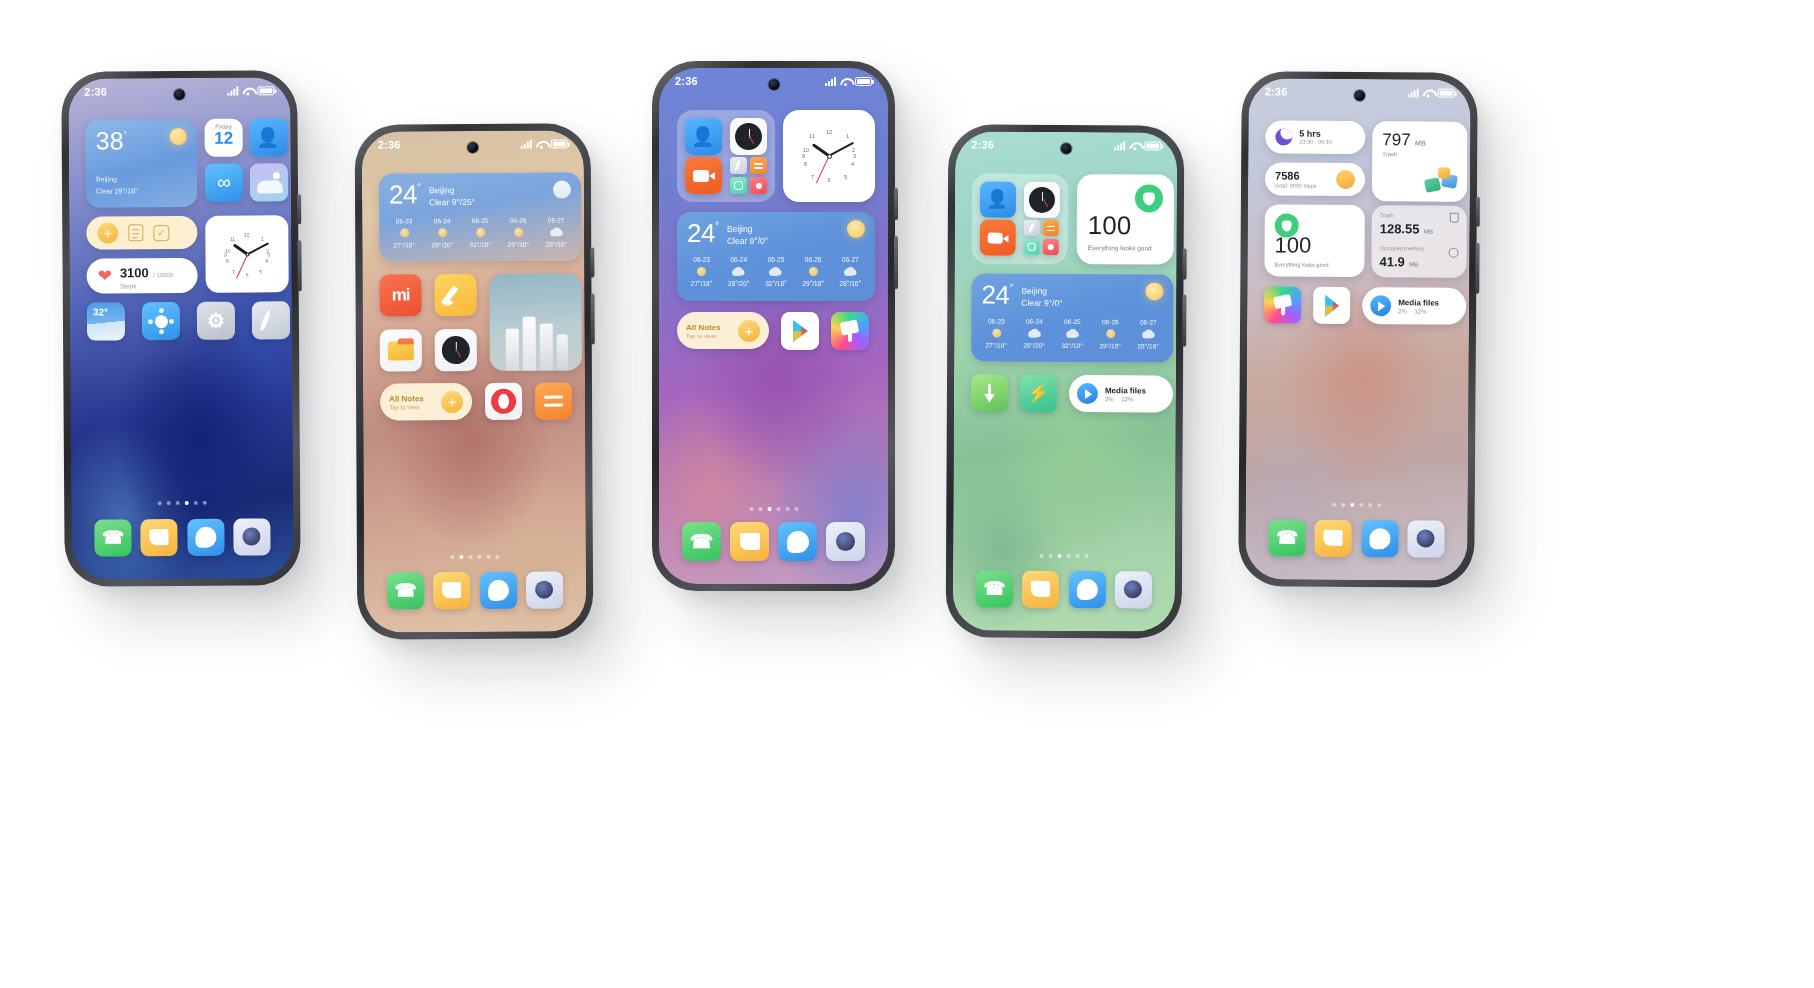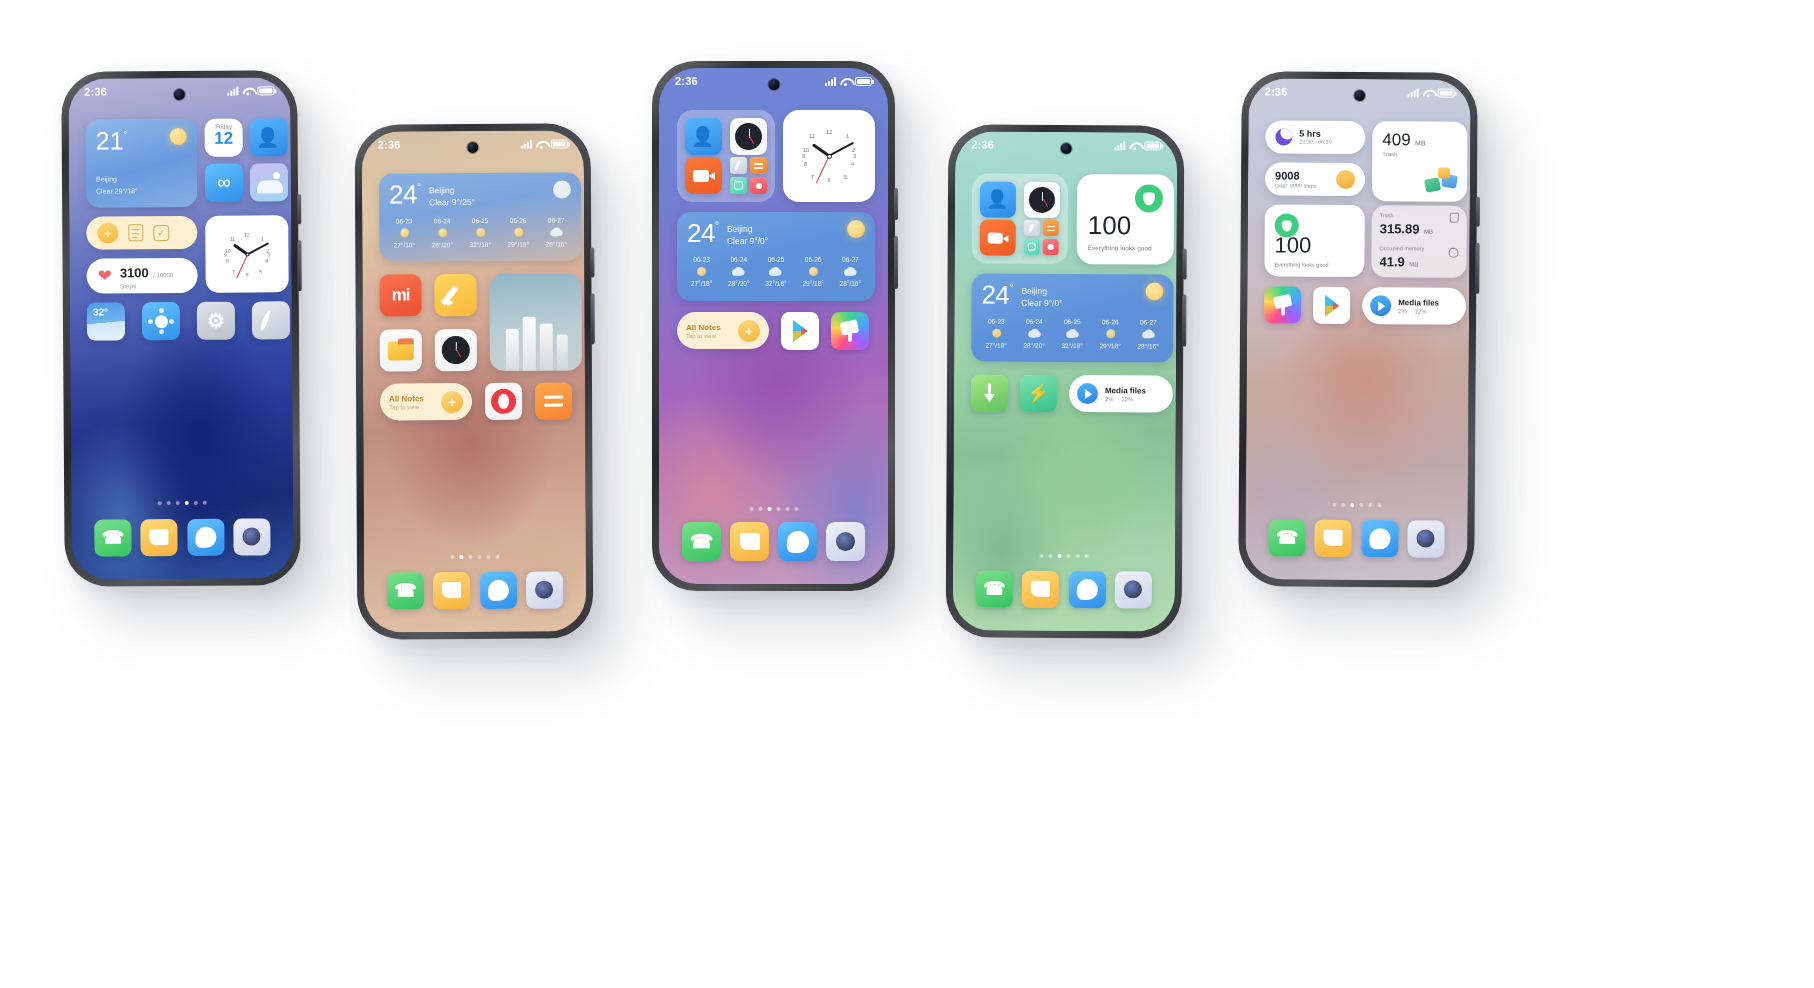--- a/index.html
+++ b/index.html
@@ -181,21 +181,21 @@
           <span class="batt">
               <i></i>
             </span>
         </span>
       </div>
 
       <div class="home">
 
         <div class="wgt wsoft" style="left:17px; top:41px; width:111px; height:88px; background:linear-gradient(165deg,#8fb9e8 0%,#6a9ade 55%,#82aee2 100%); color:#fff;">
           <div style="display:flex;align-items:flex-start;padding:9px 10px 0;">
-            <div style="font-size:25px;font-weight:300;line-height:1;">21</div>
+            <div style="font-size:25px;font-weight:300;line-height:1;">38</div>
             <div style="font-size:9px;font-weight:300;margin-top:1px;">°</div>
             <div style="margin-left:auto;width:17px;height:17px;border-radius:50%;background:radial-gradient(circle at 36% 32%,#ffeaa6,#f6ca63);box-shadow:0 0 9px rgba(250,205,110,.55);"></div>
           </div>
           <div style="position:absolute;left:10px;bottom:10px;font-size:7px;line-height:1.7;opacity:.88;">
             <div>Beijing</div>
             <div>Clear  29°/18°</div>
           </div>
         </div>
 
         <div class="wgt white wsoft" style="left:136px; top:41px; width:38px; height:38px; border-radius:11px;">
@@ -765,52 +765,52 @@
             <i style="position:absolute;left:5px;top:-3px;width:14px;height:14px;border-radius:50%;background:#fff;display:block;"></i>
           </span>
           <span>
             <div style="font-size:9px;font-weight:700;color:#20242a;line-height:1.1;">5 hrs</div>
             <div style="font-size:5.5px;color:#8b9098;">23:30 - 06:30</div>
           </span>
         </div>
 
         <div class="wgt white wsoft" style="left:124px;top:42px;width:95px;height:80px;border-radius:14px;">
           <div style="position:absolute;left:10px;top:9px;">
-            <span style="font-size:17px;font-weight:400;color:#20242a;">409</span>
+            <span style="font-size:17px;font-weight:400;color:#20242a;">797</span>
             <span style="font-size:7px;color:#6d737b;">MB</span>
             <div style="font-size:6px;color:#8b9098;margin-top:1px;">Trash</div>
           </div>
           <div style="position:absolute;right:8px;bottom:8px;width:34px;height:26px;">
             <span style="position:absolute;left:0;bottom:2px;width:15px;height:13px;background:linear-gradient(160deg,#5fd0a0,#35ab7d);border-radius:3px;transform:rotate(-12deg);display:block;"></span>
             <span style="position:absolute;right:2px;bottom:6px;width:15px;height:13px;background:linear-gradient(160deg,#7fc4f2,#3f95e0);border-radius:3px;transform:rotate(10deg);display:block;"></span>
             <span style="position:absolute;right:9px;top:0;width:12px;height:11px;background:linear-gradient(160deg,#ffd36a,#f2a93a);border-radius:3px;display:block;"></span>
           </div>
         </div>
 
         <div class="pill" style="position:absolute;left:17px;top:84px;width:100px;height:33px;display:flex;align-items:center;padding:0 10px;">
           <span style="flex:1">
-            <div style="font-size:11px;font-weight:700;color:#20242a;line-height:1.1;">9008</div>
+            <div style="font-size:11px;font-weight:700;color:#20242a;line-height:1.1;">7586</div>
             <div style="font-size:5.5px;color:#8b9098;">Goal: 9000 steps</div>
           </span>
           <span style="width:19px;height:19px;border-radius:50%;background:linear-gradient(160deg,#ffd56a,#f0a93c);display:block;"></span>
         </div>
 
         <div class="wgt white wsoft" style="left:17px;top:126px;width:100px;height:72px;border-radius:14px;">
           <div style="position:absolute;left:10px;top:9px;width:24px;height:24px;border-radius:50%;background:#3ecf7e;display:flex;align-items:center;justify-content:center;">
             <span style="width:10px;height:11px;background:#fff;border-radius:4px 4px 50% 50%/4px 4px 70% 70%;display:block;"></span>
           </div>
           <div style="position:absolute;left:10px;bottom:20px;font-size:22px;color:#20242a;line-height:1;">100</div>
           <div style="position:absolute;left:10px;bottom:9px;font-size:5.5px;color:#838990;">Everything looks good</div>
         </div>
 
         <div class="wgt wsoft" style="left:124px;top:126px;width:95px;height:72px;border-radius:14px;background:rgba(255,255,255,.60);">
           <div style="position:absolute;left:8px;top:7px;right:8px;">
             <div style="font-size:5.5px;color:#8b9098;">Trash</div>
             <div style="margin-top:1px;">
-              <span style="font-size:13px;font-weight:700;color:#20242a;">315.89</span>
+              <span style="font-size:13px;font-weight:700;color:#20242a;">128.55</span>
               <span style="font-size:6px;color:#6d737b;">MB</span>
             </div>
             <span style="position:absolute;right:0;top:0;width:9px;height:10px;border:1.2px solid #8b9098;border-radius:1px 1px 3px 3px;display:block;"></span>
           </div>
           <div style="position:absolute;left:8px;bottom:7px;right:8px;">
             <div style="font-size:5.5px;color:#8b9098;">Occupied memory</div>
             <div style="margin-top:1px;">
               <span style="font-size:13px;font-weight:700;color:#20242a;">41.9</span>
               <span style="font-size:6px;color:#6d737b;">MB</span>
             </div>

